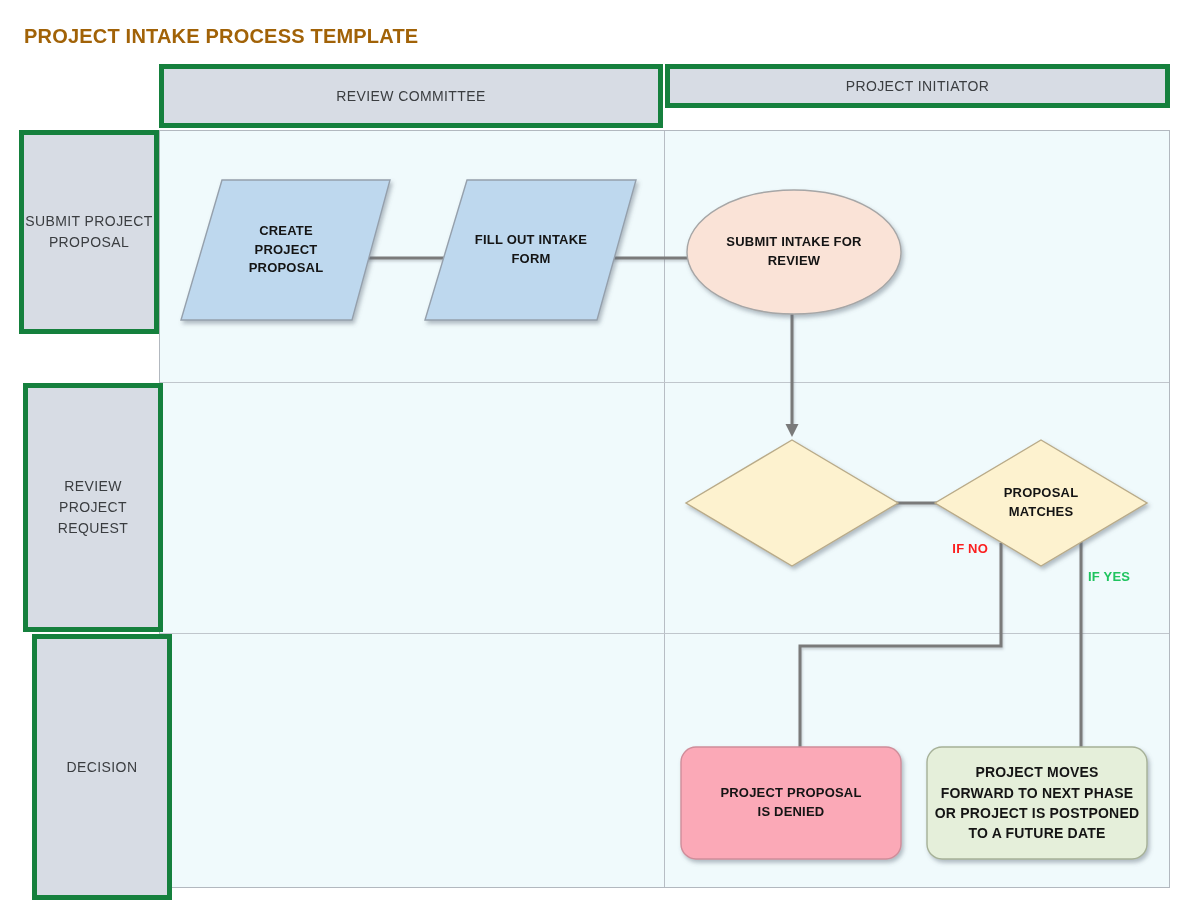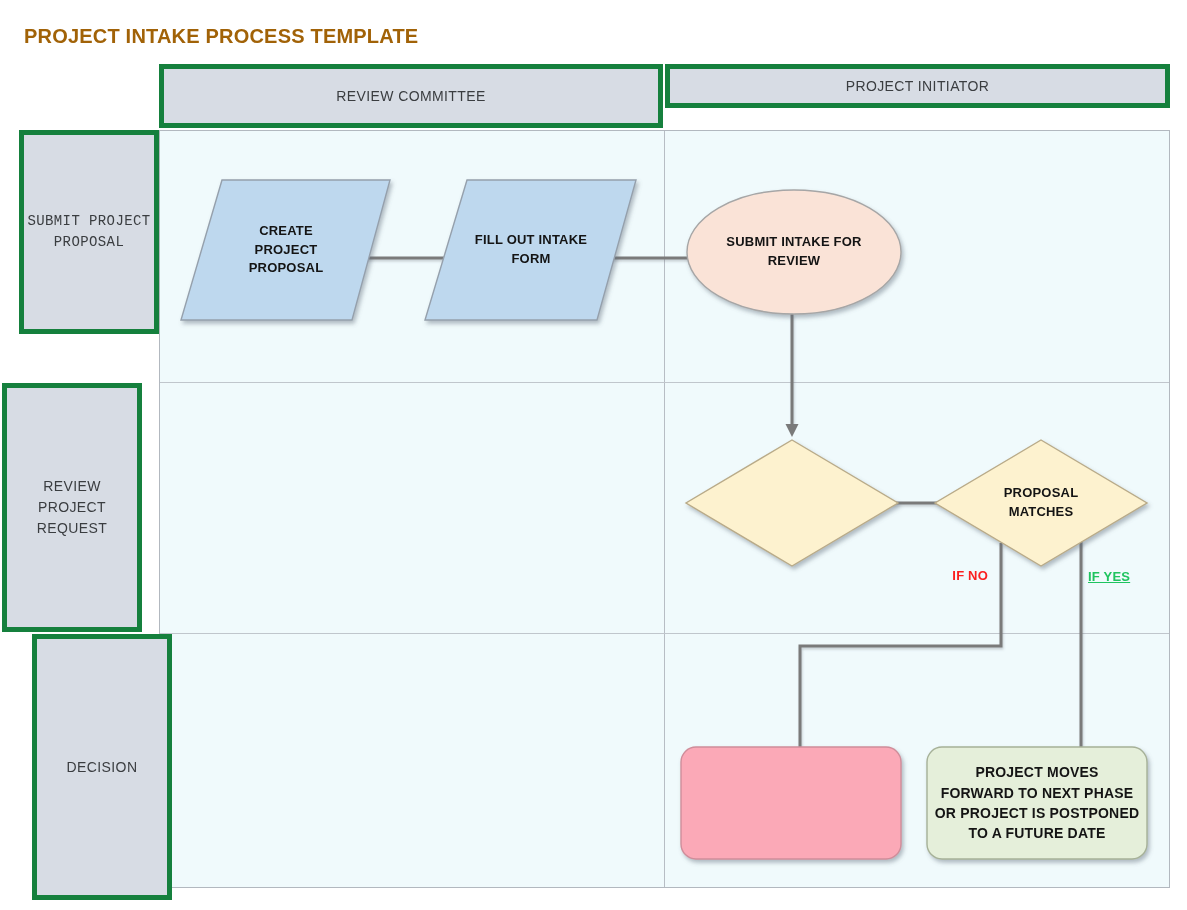--- a/index.html
+++ b/index.html
@@ -73,41 +73,41 @@
     white-space: pre-line;
   }
   .edge-label {
     position: absolute;
     font-size: 13px;
     font-weight: bold;
     letter-spacing: 0.2px;
     white-space: nowrap;
   }
   .if-no  { color: #fb2020; text-align: right; }
-  .if-yes { color: #1fc45f; text-align: left; text-decoration: underline; }
+  .if-yes { color: #1fc45f; text-align: left; }
 </style>
 </head>
 <body>
 
 <div class="canvas">
 
   <div class="title">PROJECT INTAKE PROCESS TEMPLATE</div>
 
   <div class="lanes">
     <div class="lane-div-v"></div>
     <div class="lane-div-h" style="top:251px;"></div>
     <div class="lane-div-h" style="top:502px;"></div>
   </div>
 
   <div class="cell headcell" style="left:159px; top:64px; width:504px; height:64px;">REVIEW COMMITTEE</div>
   <div class="cell headcell" style="left:665px; top:64px; width:505px; height:44px;">PROJECT INITIATOR</div>
 
-  <div class="cell headcell" style="left:19px; top:130px; width:140px; height:204px;font-family:Liberation Mono, monospace;">SUBMIT PROJECT
+  <div class="cell headcell" style="left:19px; top:130px; width:140px; height:204px;">SUBMIT PROJECT
 PROPOSAL</div>
-  <div class="cell headcell" style="left:2px; top:383px; width:140px; height:249px;">REVIEW PROJECT
+  <div class="cell headcell" style="left:23px; top:383px; width:140px; height:249px;">REVIEW PROJECT
 REQUEST</div>
   <div class="cell headcell" style="left:19px; top:634px; width:140px; height:266px;margin-left:13px;">DECISION</div>
 
   <svg class="overlay" viewBox="0 0 1187 910" xmlns="http://www.w3.org/2000/svg">
     <defs>
       <filter id="shape-shadow" x="-20%" y="-20%" width="150%" height="160%">
         <feDropShadow dx="2" dy="3" stdDeviation="2" flood-color="#5f6b78" flood-opacity="0.45"></feDropShadow>
       </filter>
       <filter id="line-shadow" x="-30%" y="-30%" width="170%" height="170%">
         <feDropShadow dx="1" dy="2" stdDeviation="1" flood-color="#5f6b78" flood-opacity="0.3"></feDropShadow>
@@ -144,21 +144,23 @@
 
   <div class="node-label" style="left:211px; top:188px; width:150px; height:124px;">CREATE
 PROJECT
 PROPOSAL</div>
   <div class="node-label" style="left:714px; top:194px; width:160px; height:116px;">SUBMIT INTAKE FOR
 REVIEW</div>
   <div class="node-label" style="left:456px; top:188px; width:150px; height:124px;">FILL OUT INTAKE
 FORM</div>
   <div class="node-label" style="left:971px; top:455px; width:140px; height:96px;">PROPOSAL
 MATCHES</div>
+  <div class="node-label" style="left:691px; top:752px; width:200px; height:102px;">PROJECT PROPOSAL
+IS DENIED</div>
   <div class="node-label" style="left:932px; top:752px; width:210px; height:102px; font-size:14px;">PROJECT MOVES
 FORWARD TO NEXT PHASE
 OR PROJECT IS POSTPONED
 TO A FUTURE DATE</div>
 
-  <div class="edge-label if-no" style="left:926px; top:568px; width:62px;">IF NO</div>
+  <div class="edge-label if-no" style="left:926px; top:541px; width:62px;">IF NO</div>
   <div class="edge-label if-yes" style="left:1088px; top:569px; width:70px;">IF YES</div>
 
 </div>
 
 </body></html>

